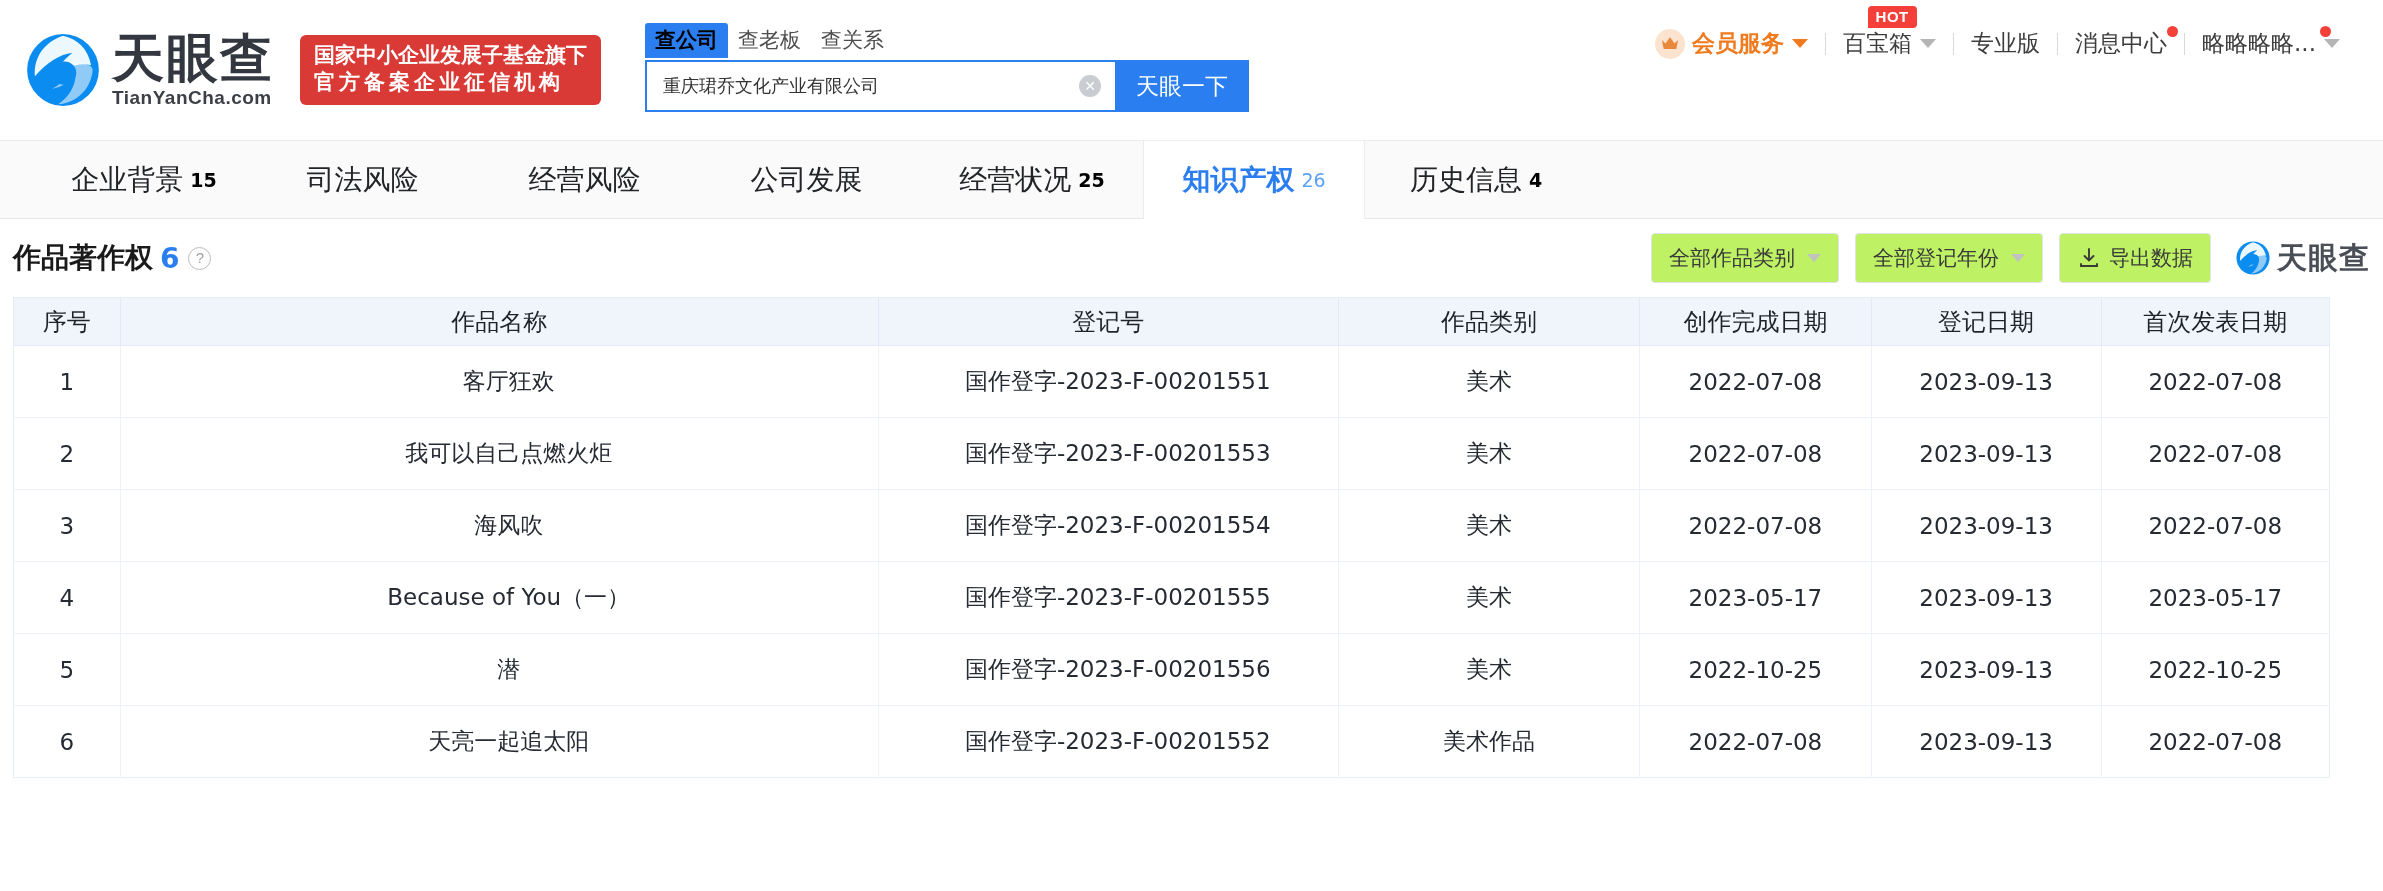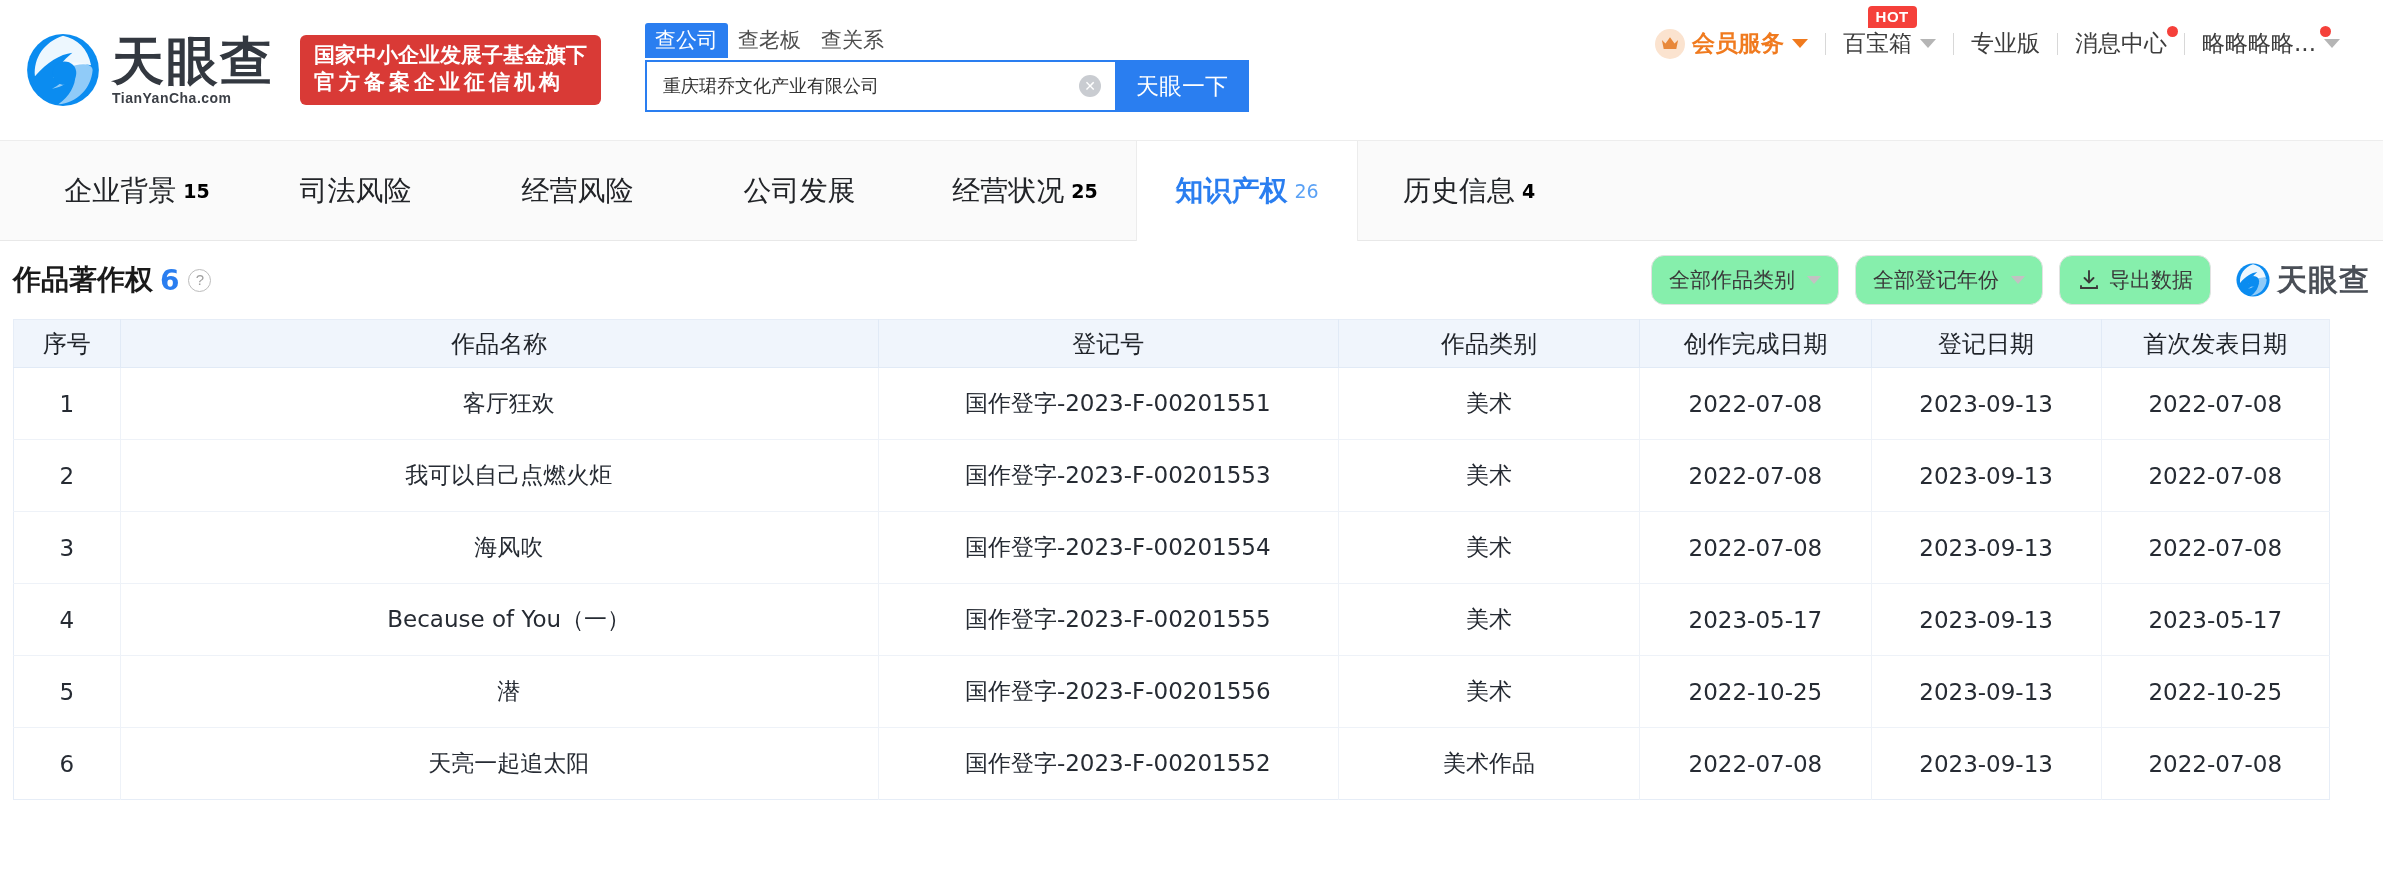--- a/index.html
+++ b/index.html
@@ -21,21 +21,21 @@
   }
   .logo-block { display: flex; align-items: center; flex: 0 0 auto; }
   .logo-mark { width: 78px; height: 78px; position: relative; flex: 0 0 auto; }
   .logo-text { margin-left: 10px; }
   .logo-cn {
     font-size: 52px; font-weight: bold; color: #333840;
     letter-spacing: 2px; line-height: 1.0;
     font-family: "DejaVu Sans", "Liberation Sans", sans-serif;
   }
   .logo-en {
-    font-size: 14px; font-weight: bold; color: #3b3f46;
+    font-size: 19px; font-weight: bold; color: #3b3f46;
     letter-spacing: 0.5px; margin-top: 3px;
   }
   .red-badge {
     margin-left: 26px;
     background: #d93a36;
     color: #ffffff;
     border-radius: 6px;
     padding: 7px 14px 9px 14px;
     line-height: 1.28;
     flex: 0 0 auto;
@@ -45,21 +45,21 @@
     font-family: "DejaVu Sans", "Liberation Sans", sans-serif;
   }
   .red-badge div.sp { letter-spacing: 4px; }
 
   .search-block { margin-left: 44px; flex: 0 0 auto; position: relative; }
   .search-tabs { display: flex; align-items: flex-end; height: 30px; }
   .stab {
     font-size: 21px; color: #4d4d4d; padding: 3px 10px 4px 10px;
     font-family: "DejaVu Sans", "Liberation Sans", sans-serif;
   }
-  .stab.active { background: #2a7ef0; color: #ffffff; border-radius: 3px 3px 0 0; }
+  .stab.active { background: #2a7ef0; color: #000000; border-radius: 3px 3px 0 0; font-weight: bold; }
   .search-row { display: flex; margin-top: 2px; }
   .search-field {
     width: 470px; height: 52px; border: 2px solid #2a7ef0;
     border-right: none; background: #fff;
     display: flex; align-items: center; padding: 0 14px;
     position: relative;
   }
   .search-field input {
     border: none; outline: none; width: 100%; height: 100%;
     font-size: 18px; color: #333; background: transparent;
@@ -106,23 +106,23 @@
     padding: 2px 8px 3px 8px; border-radius: 4px 4px 4px 0;
     font-family: "Liberation Sans", sans-serif; letter-spacing: 0.5px;
   }
   .dot-red {
     position: absolute; width: 11px; height: 11px; border-radius: 50%;
     background: #f5403a; top: -2px; right: 6px;
   }
 
   
   .tabnav {
-    height: 101px; background: #fafafa;
+    height: 79px; background: #fafafa;
     border-top: 1px solid #ededed; border-bottom: 1px solid #e8e8e8;
-    display: flex; align-items: stretch; padding-left: 26px;
+    display: flex; align-items: stretch; padding-left: 33px;
     position: relative;
   }
   .tab {
     flex: 0 0 auto; width: 222px;
     display: flex; align-items: center; justify-content: center;
     font-size: 28px; color: #222428; cursor: pointer;
     font-family: "DejaVu Sans", "Liberation Sans", sans-serif;
     border-left: 1px solid transparent; border-right: 1px solid transparent;
   }
   .tab .cnt { font-size: 19px; color: #000000; margin-left: 7px; font-weight: bold; }
@@ -146,22 +146,22 @@
   }
   .sec-title .num { color: #2a7ef0; margin-left: 7px; }
   .q-mark {
     width: 23px; height: 23px; border: 1.6px solid #bcbcbc; border-radius: 50%;
     color: #a0a0a0; font-size: 15px; line-height: 20px; text-align: center;
     margin-left: 9px; font-weight: normal; cursor: pointer;
     font-family: "Liberation Sans", sans-serif;
   }
   .sec-tools { display: flex; align-items: center; gap: 16px; }
   .btn-sel, .btn-exp {
-    height: 50px; border: 1px solid #e2e2e2; border-radius: 13px;
-    background: #86efac; display: flex; align-items: center;
+    height: 50px; border: 1px solid #e2e2e2; border-radius: 4px;
+    background: #bef264; display: flex; align-items: center;
     padding: 0 17px; font-size: 21px; color: #3a3a3a; cursor: pointer;
     white-space: nowrap;
     font-family: "DejaVu Sans", "Liberation Sans", sans-serif;
   }
   .btn-sel .caret2 {
     width: 0; height: 0; margin-left: 12px;
     border-left: 7px solid transparent; border-right: 7px solid transparent;
     border-top: 8px solid #c2c2c2;
   }
   .dl-icon { margin-right: 8px; display: flex; }

